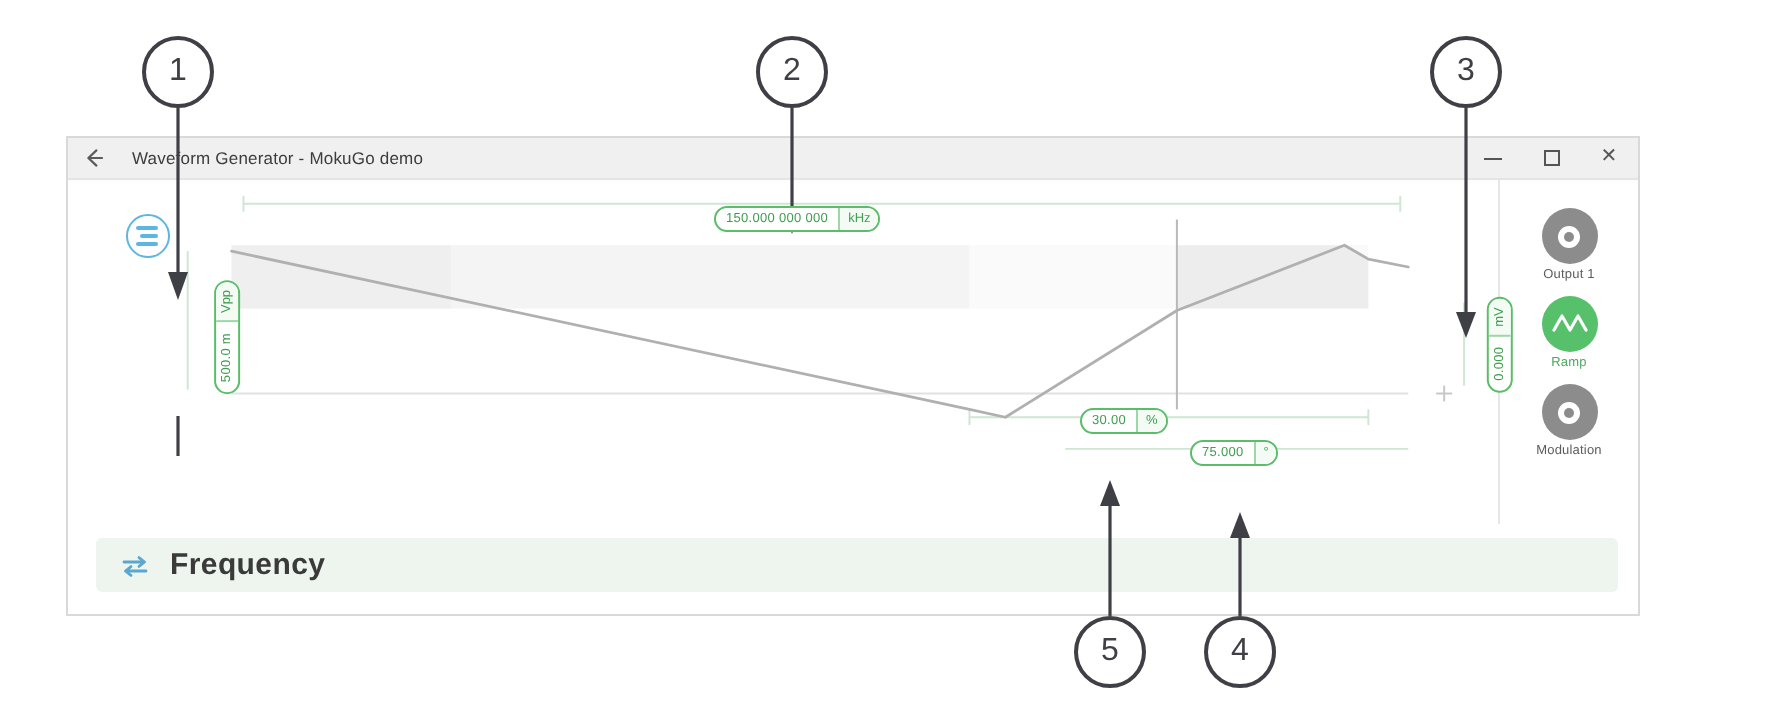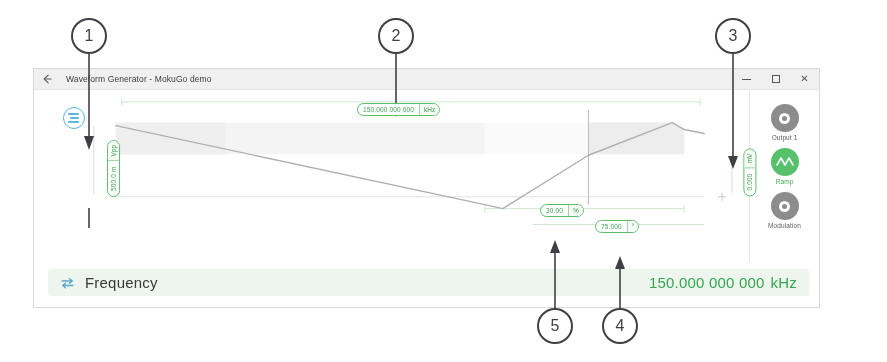--- a/index.html
+++ b/index.html
@@ -205,20 +205,21 @@
     display: flex;
     align-items: center;
     padding: 0 12px;
     box-sizing: border-box;
   }
   #swap-icon { margin-right: 10px; display:flex; }
   #param-label {
     font-size: 15px;
     color: #3a3a3a;
     letter-spacing: .2px;
+    font-weight: bold;
   }
   #param-value {
     margin-left: auto;
     font-size: 15px;
     color: #35a650;
     letter-spacing: .2px;
     white-space: nowrap;
   }
   #param-value .unit { margin-left: 6px; }
 
@@ -371,21 +372,20 @@
 
   <div id="param-bar">
     <div id="param-row">
       <span id="swap-icon">
         <svg width="15" height="12" viewBox="0 0 15 12" aria-hidden="true">
           <path d="M2 4 H12 M9.5 1.8 L12.3 4 L9.5 6.2" fill="none" stroke="#5aa8cf" stroke-width="1.4" stroke-linecap="round" stroke-linejoin="round"></path>
           <path d="M13 8.5 H3 M5.5 6.3 L2.7 8.5 L5.5 10.7" fill="none" stroke="#5aa8cf" stroke-width="1.4" stroke-linecap="round" stroke-linejoin="round"></path>
         </svg>
       </span>
       <span id="param-label">Frequency</span>
-      <span id="param-value"><span>150.000 000 000</span><span class="unit">kHz</span></span>
     </div>
   </div>
 
 </div>
 
 <div id="annotations">
 
   <svg width="887" height="362" style="position:absolute;left:0;top:0;">
 
     <line x1="89" y1="54" x2="89" y2="136" stroke="#3f3f46" stroke-width="1.6"></line>

